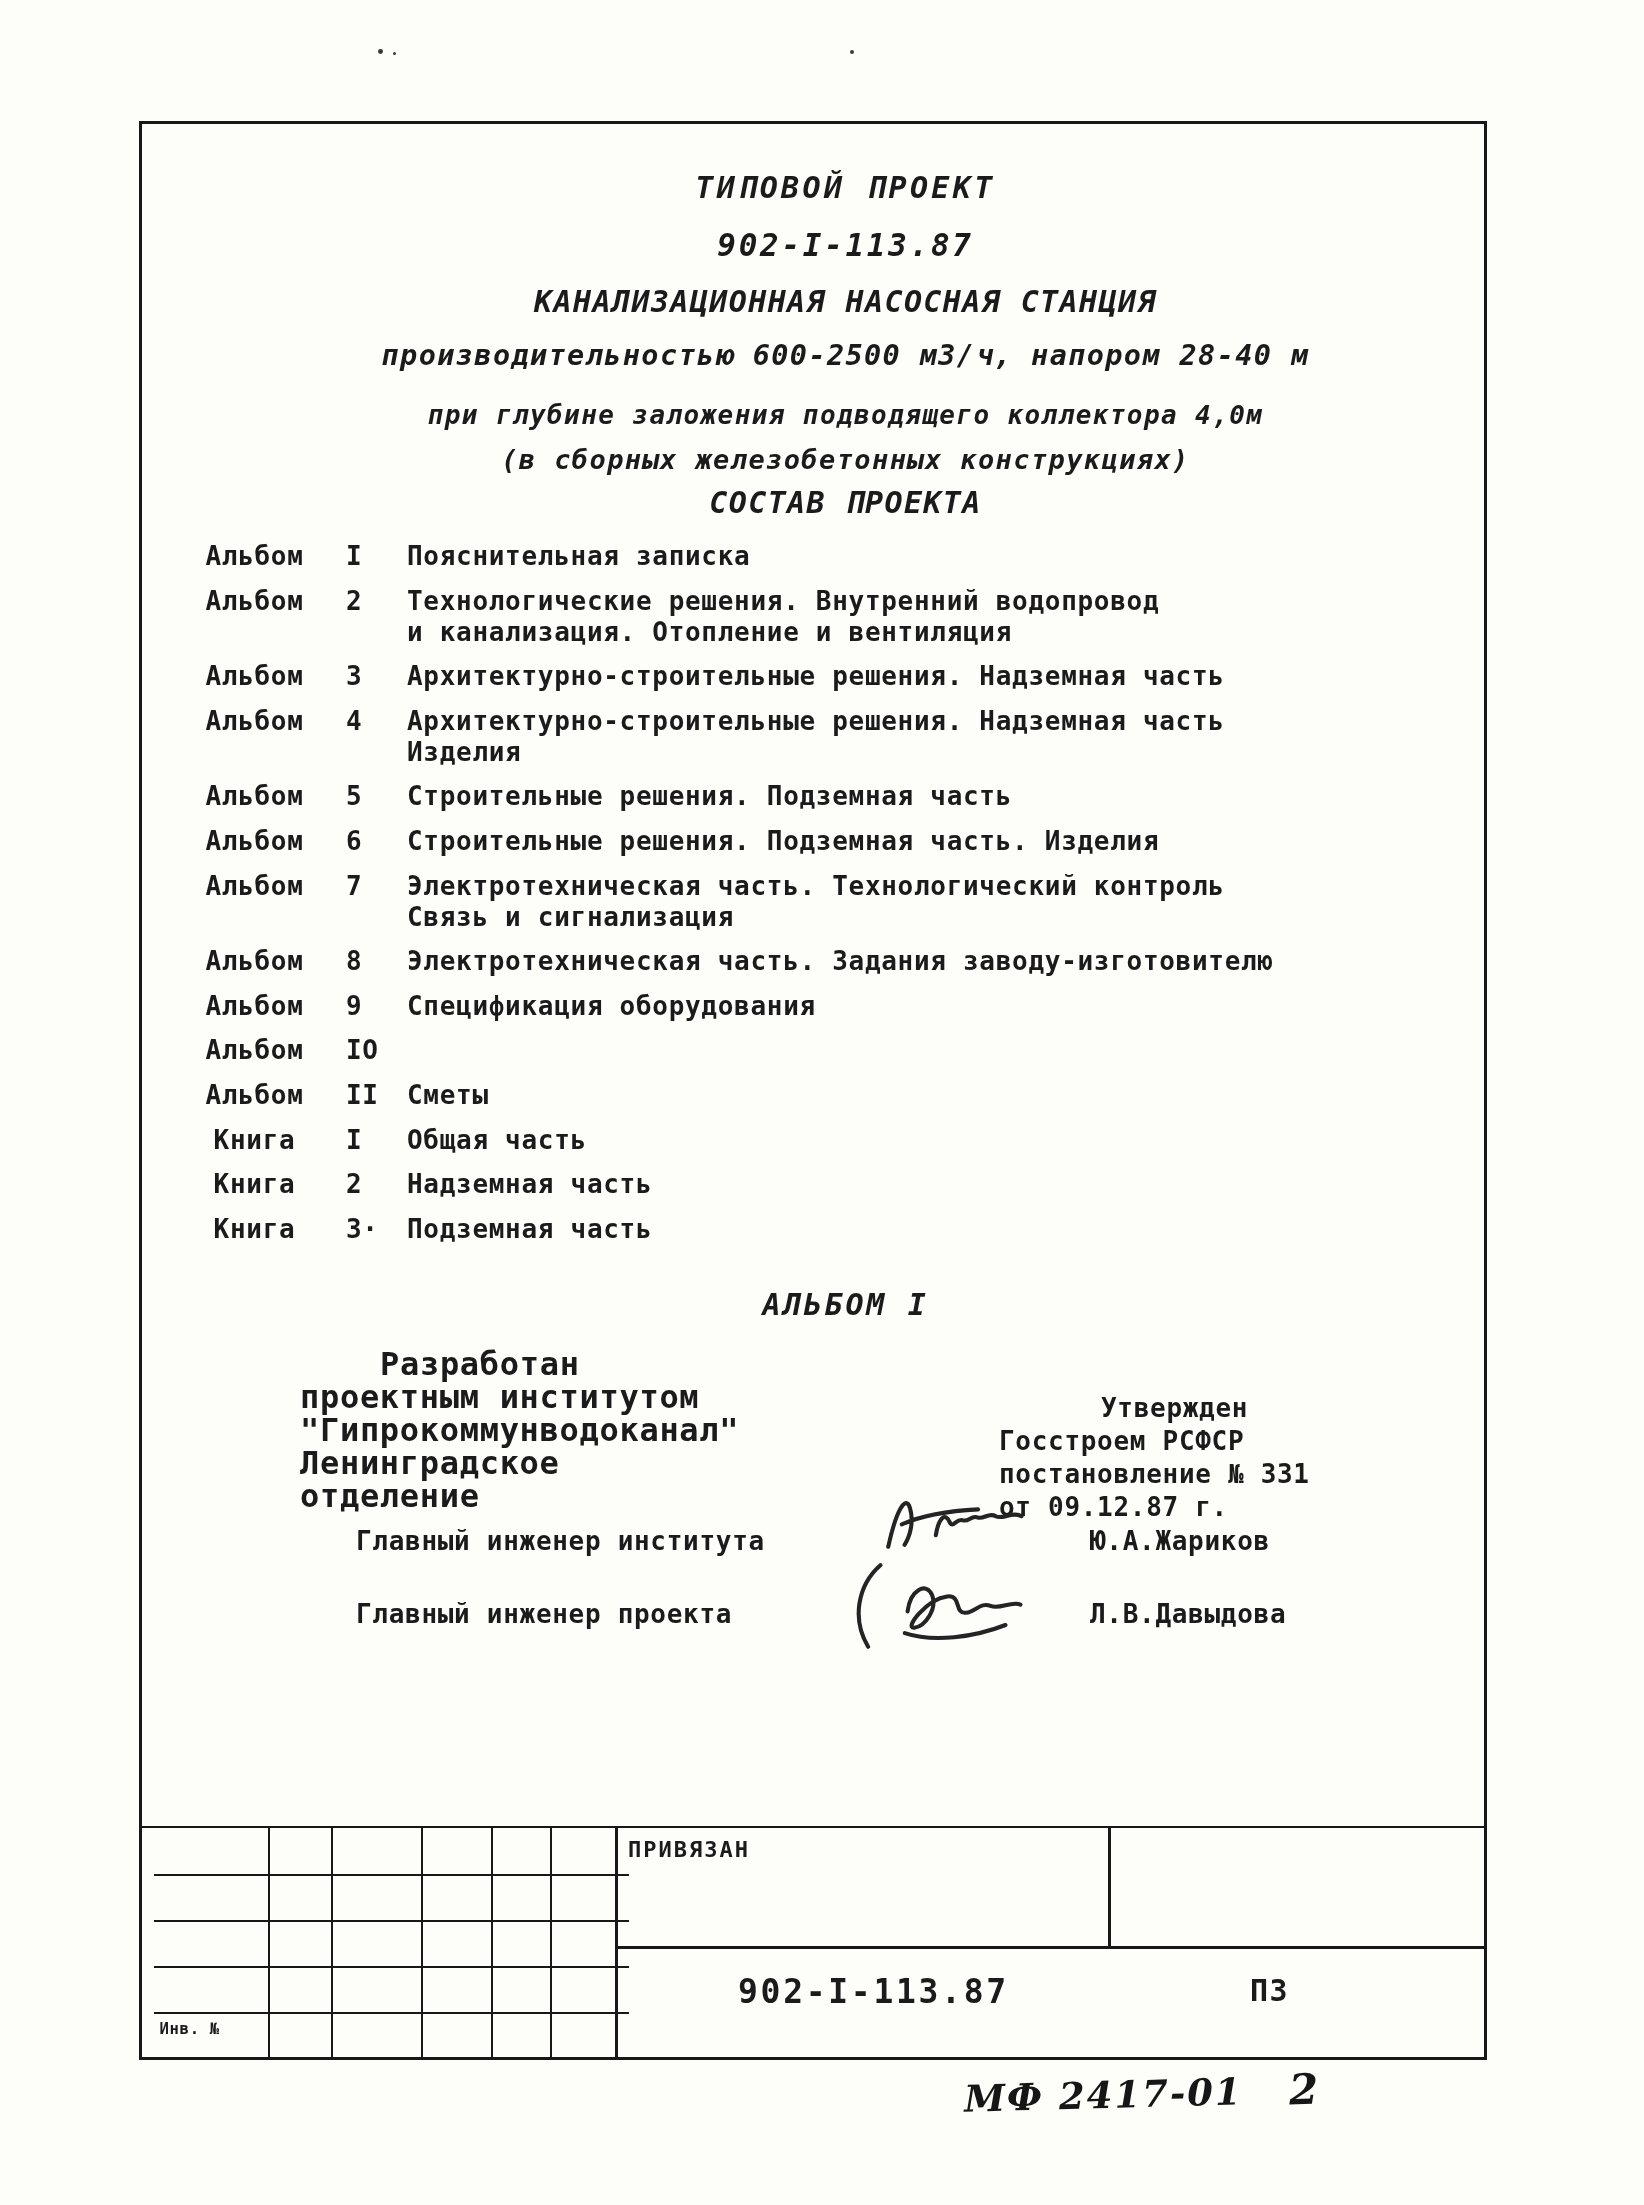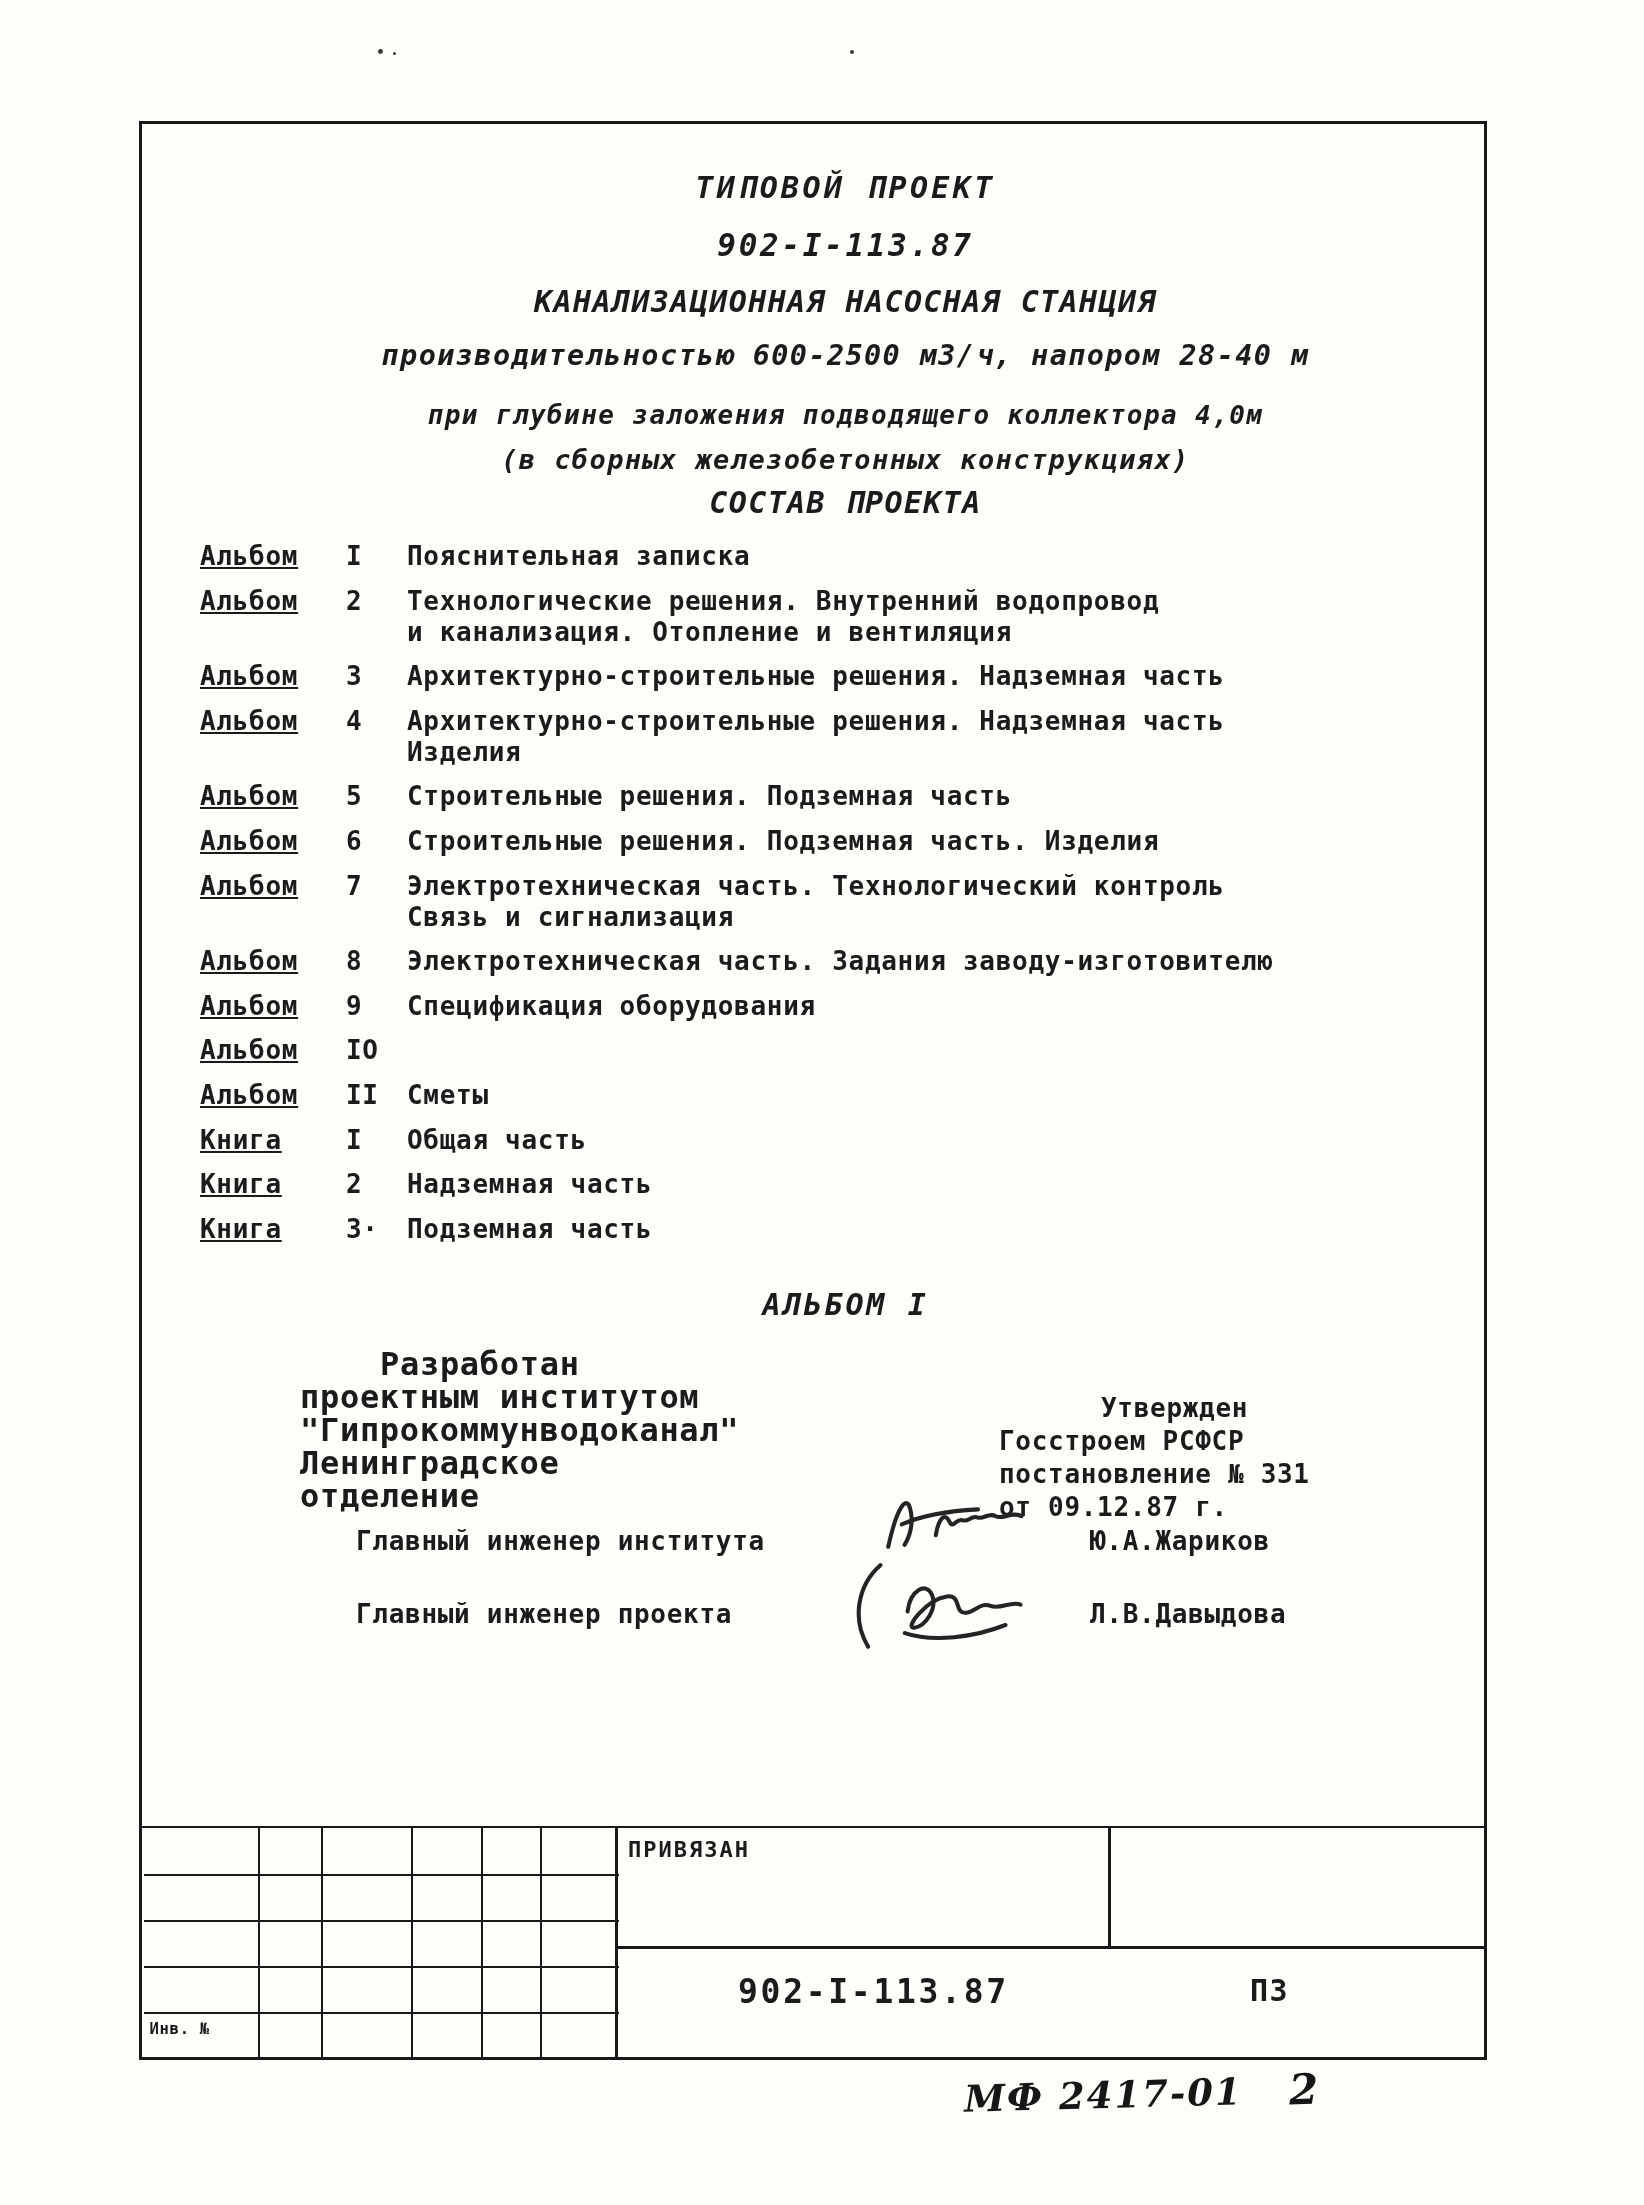--- a/index.html
+++ b/index.html
@@ -24,21 +24,21 @@
   .h-doc-type   { top: 46px;  font-size: 30px; letter-spacing: 3.4px; }
   .h-doc-num    { top: 103px; font-size: 31px; letter-spacing: 2.7px; }
   .h-station    { top: 160px; font-size: 30px; letter-spacing: 1.4px; }
   .h-sub1       { top: 215px; font-size: 28.5px; letter-spacing: 1.4px; }
   .h-sub2       { top: 276px; font-size: 26px; letter-spacing: 1.4px; }
   .h-sub3       { top: 320px; font-size: 27px; letter-spacing: 1.4px; }
   .h-contents   { top: 361px; font-size: 30px; letter-spacing: 1.4px; }
 
   .toc { position: absolute; left: 58px; right: 27px; top: 417px; font-size: 26px; letter-spacing: 0.7px; }
   .toc-row { display: grid; grid-template-columns: 109px 98px 1fr; margin-bottom: 13.6px; line-height: 31px; }
-  .toc-label { text-align: left; text-decoration: underline; }
+  .toc-label { text-align: center; }
   .toc-num { padding-left: 37px; }
   .toc-line { min-height: 0; }
 
   .album-heading { top: 1163px; font-size: 30px; letter-spacing: 2.7px; }
 
   .dev-block { position: absolute; left: 158px; top: 1224px; width: 421px; font-size: 32px; line-height: 33px; letter-spacing: 0.7px; }
   .dev-block .line1 { padding-left: 80px; }
   .appr-block { position: absolute; left: 857px; top: 1268px; width: 435px; font-size: 26px; line-height: 33px; letter-spacing: 0.7px; }
   .appr-block .line1 { padding-left: 102px; }
 
@@ -52,21 +52,21 @@
   .autograph-1 { left: 734px; top: 1358px; }
   .autograph-2 { left: 703px; top: 1433px; }
   .autograph svg { display: block; }
   .autograph path { stroke: #242424; stroke-width: 6; fill: none; stroke-linecap: round; }
 
   .title-block {
     position: absolute; left: 0; right: 0; bottom: 0; height: 231px;
     border-top: 2.7px solid #181818;
   }
   .tb-grid {
-    position: absolute; left: 2px; top: 0; width: 475px; height: 100%;
+    position: absolute; left: 12px; top: 0; width: 475px; height: 100%;
     background:
       linear-gradient(#181818,#181818) 114px 0 / 2px 100% no-repeat,
       linear-gradient(#181818,#181818) 177px 0 / 2px 100% no-repeat,
       linear-gradient(#181818,#181818) 267px 0 / 2px 100% no-repeat,
       linear-gradient(#181818,#181818) 337px 0 / 2px 100% no-repeat,
       linear-gradient(#181818,#181818) 396px 0 / 2px 100% no-repeat,
       linear-gradient(#181818,#181818) 0 46px  / 100% 2px no-repeat,
       linear-gradient(#181818,#181818) 0 92px / 100% 2px no-repeat,
       linear-gradient(#181818,#181818) 0 138px / 100% 2px no-repeat,
       linear-gradient(#181818,#181818) 0 184px / 100% 2px no-repeat;

